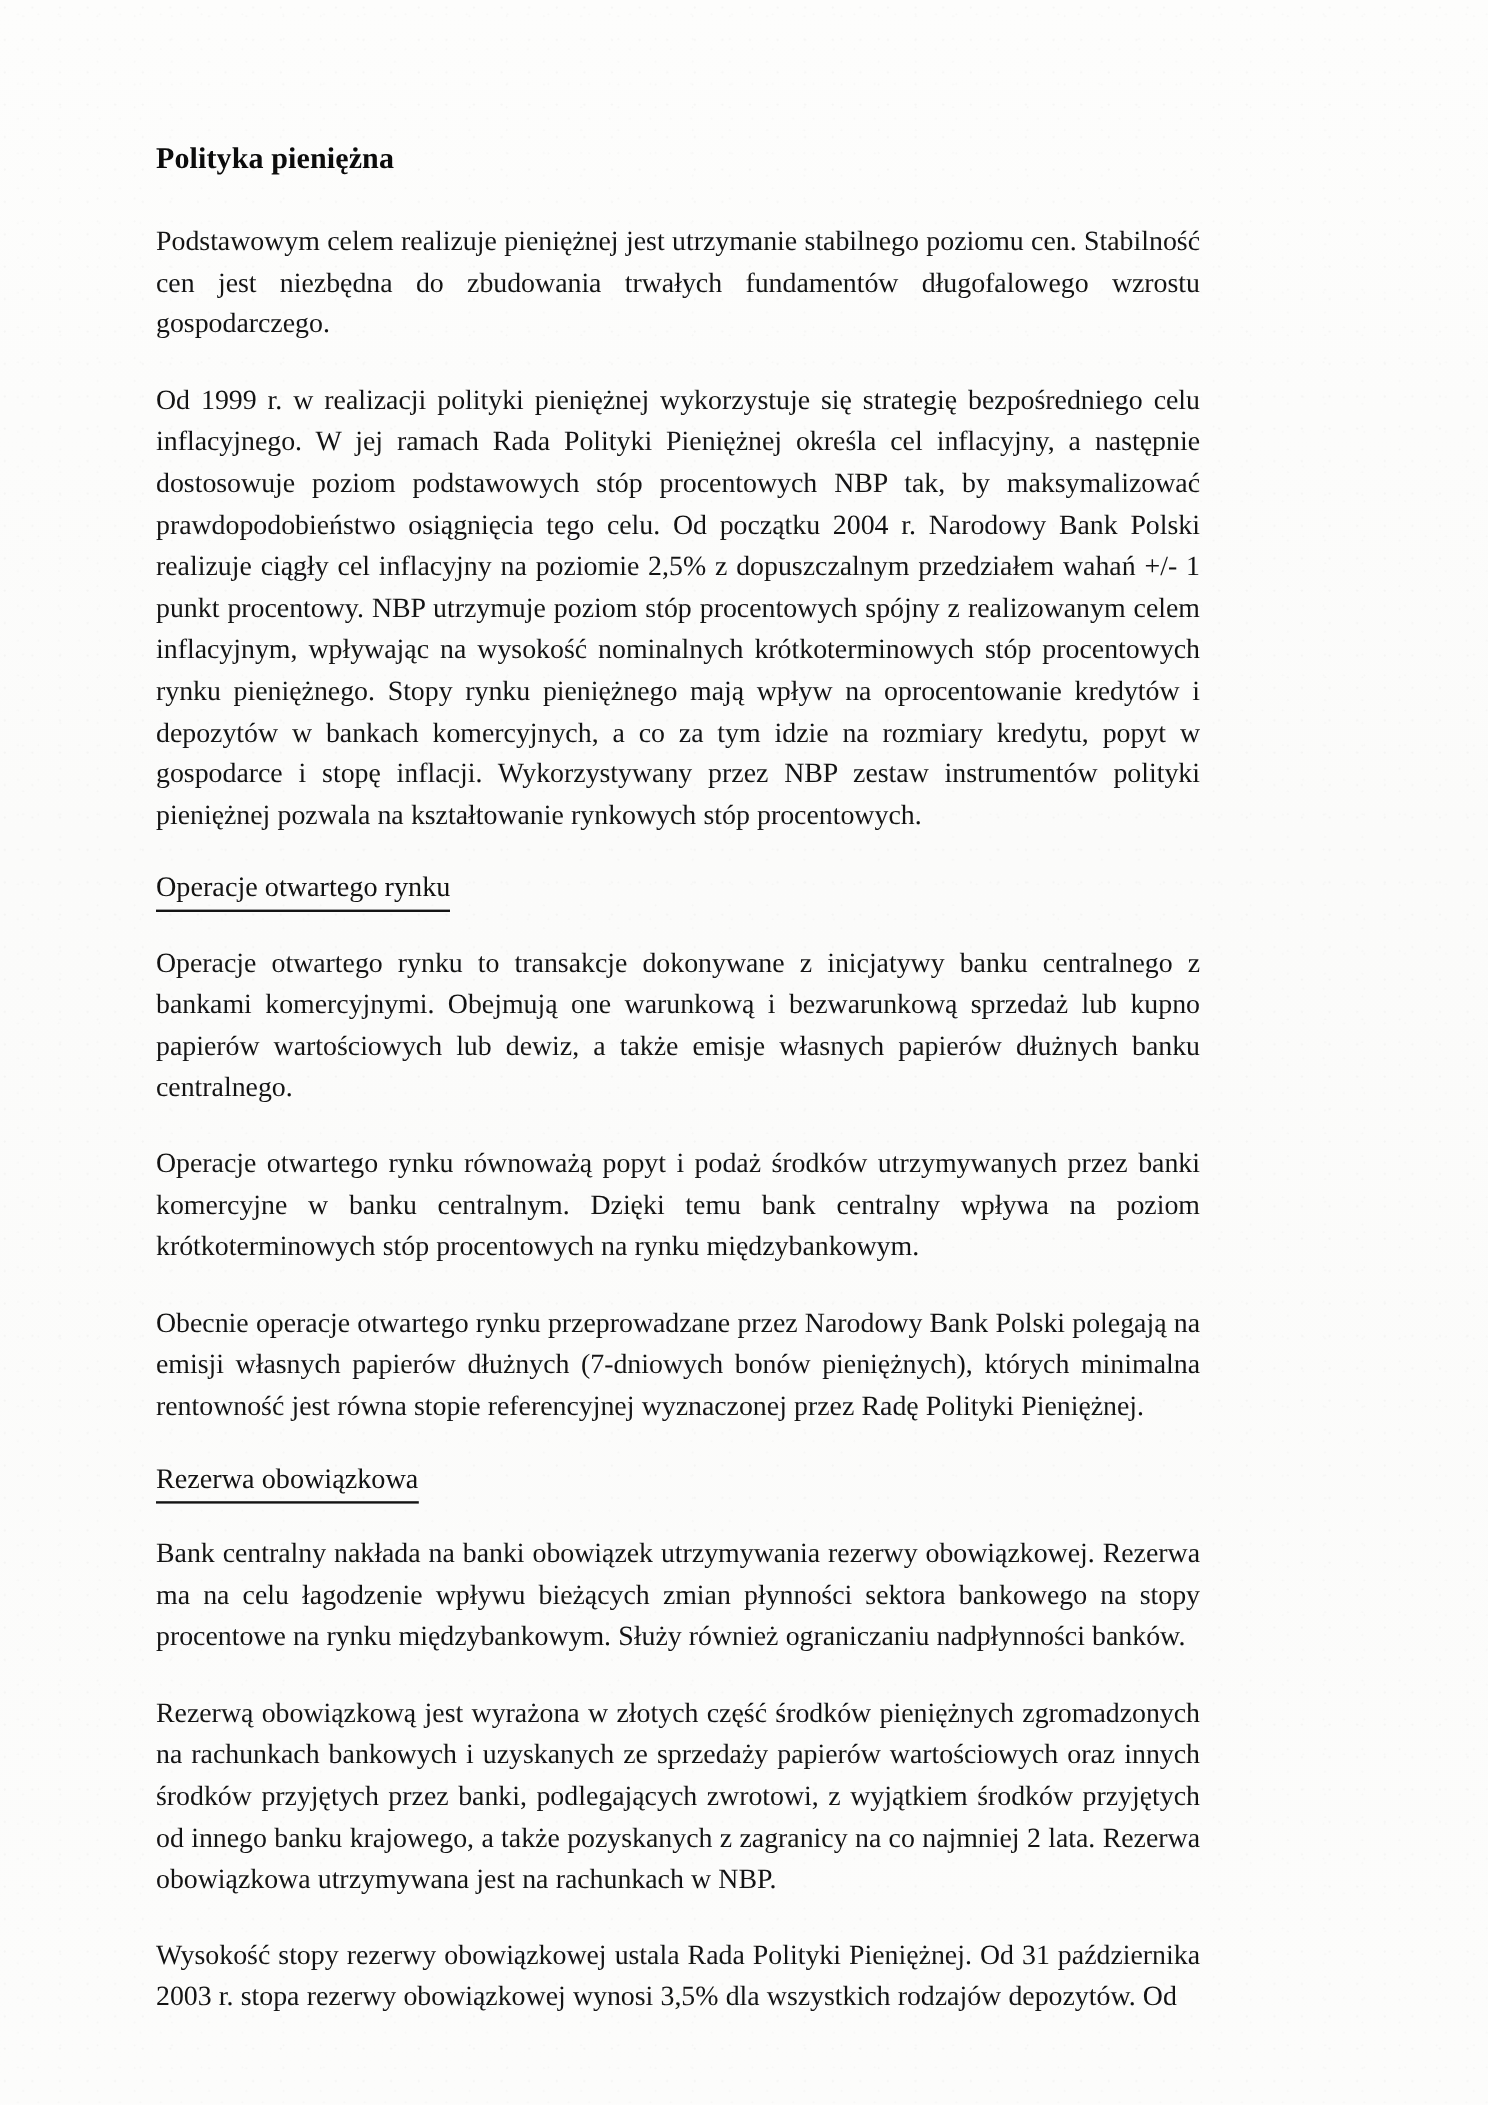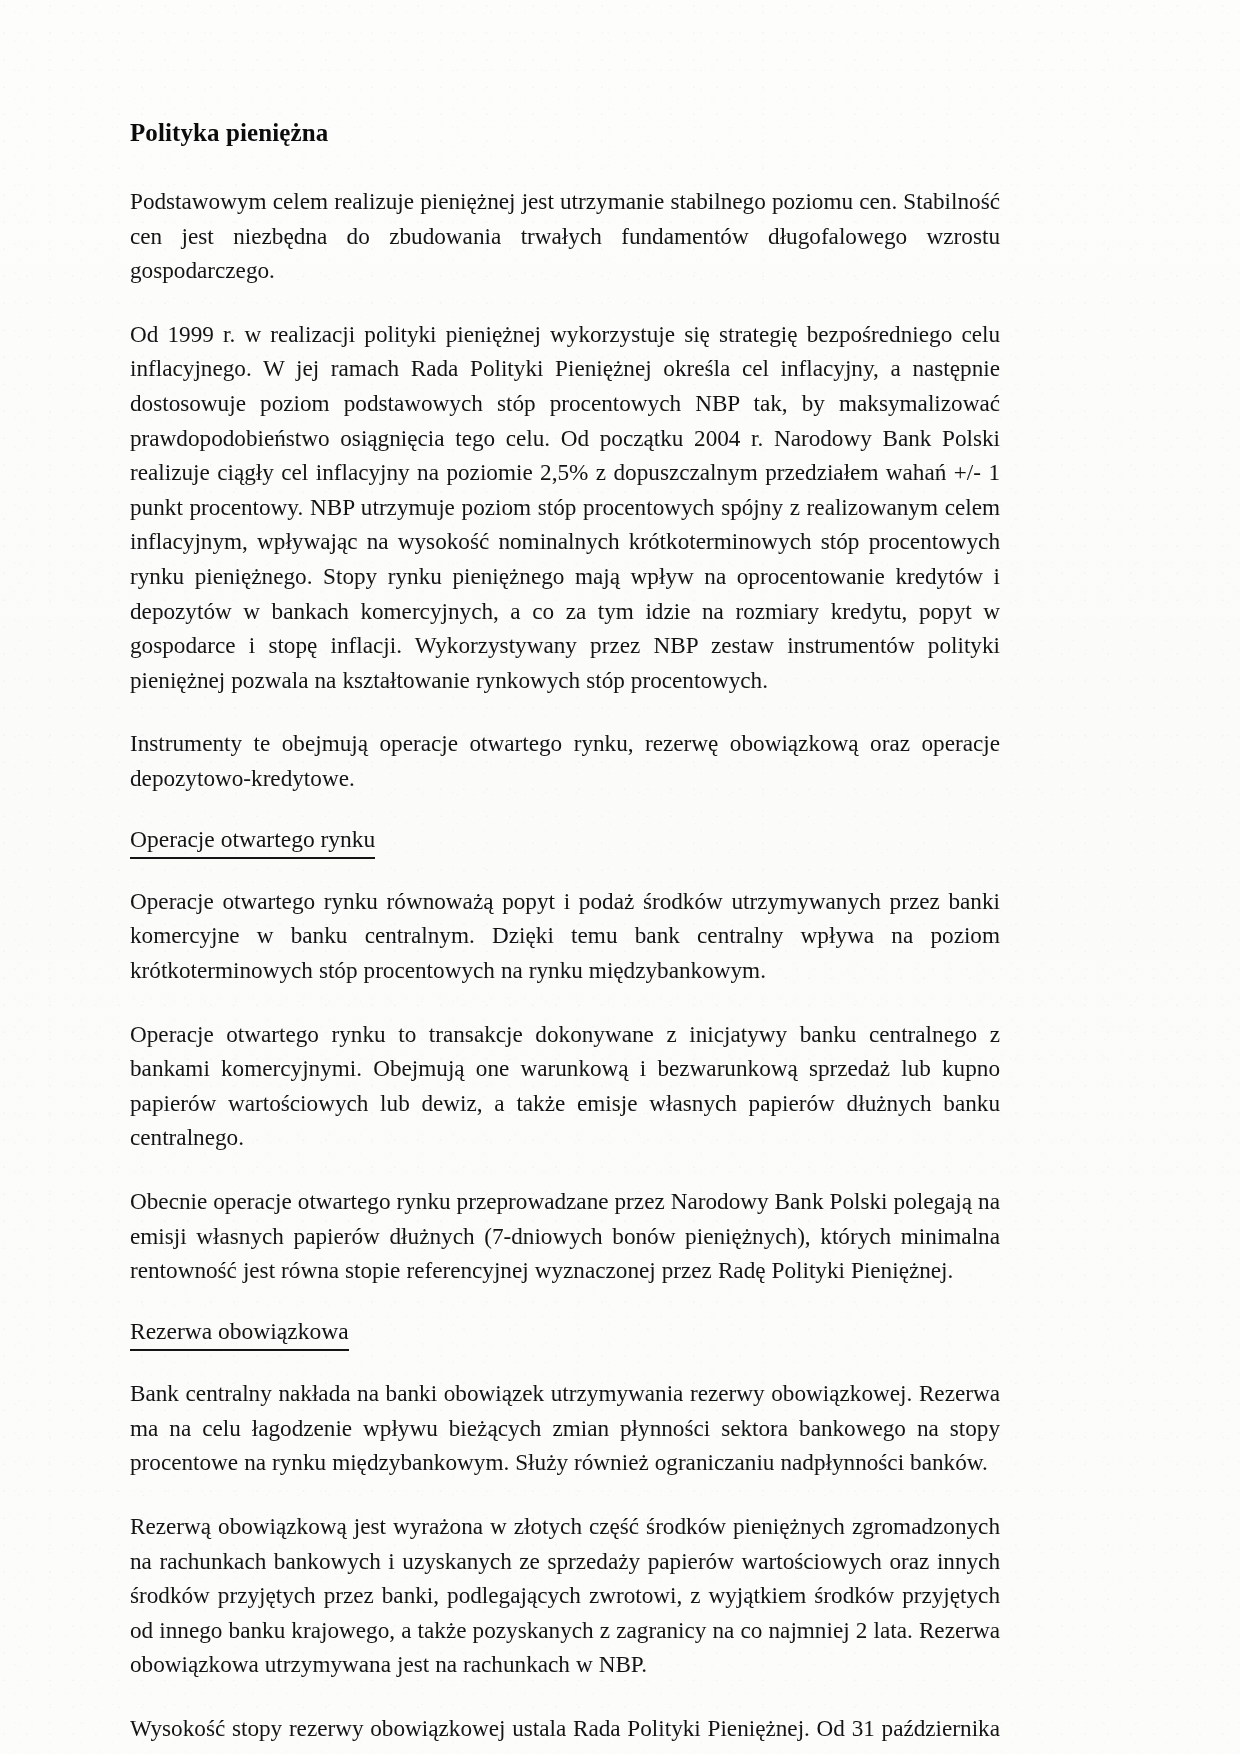--- a/index.html
+++ b/index.html
@@ -83,27 +83,26 @@
 <body>
 
 <div class="page">
 
   <h1 class="doc-title">Polityka pieniężna</h1>
 
   <p class="para">Podstawowym celem realizuje pieniężnej jest utrzymanie stabilnego poziomu cen. Stabilność cen jest niezbędna do zbudowania trwałych fundamentów długofalowego wzrostu gospodarczego.</p>
 
   <p class="para">Od 1999 r. w realizacji polityki pieniężnej wykorzystuje się strategię bezpośredniego celu inflacyjnego. W jej ramach Rada Polityki Pieniężnej określa cel inflacyjny, a następnie dostosowuje poziom podstawowych stóp procentowych NBP tak, by maksymalizować prawdopodobieństwo osiągnięcia tego celu. Od początku 2004 r. Narodowy Bank Polski realizuje ciągły cel inflacyjny na poziomie 2,5% z dopuszczalnym przedziałem wahań +/- 1 punkt procentowy. NBP utrzymuje poziom stóp procentowych spójny z realizowanym celem inflacyjnym, wpływając na wysokość nominalnych krótkoterminowych stóp procentowych rynku pieniężnego. Stopy rynku pieniężnego mają wpływ na oprocentowanie kredytów i depozytów w bankach komercyjnych, a co za tym idzie na rozmiary kredytu, popyt w gospodarce i stopę inflacji. Wykorzystywany przez NBP zestaw instrumentów polityki pieniężnej pozwala na kształtowanie rynkowych stóp procentowych.</p>
 
-  <p class="para">Instrumenty te obejmują operacje otwartego rynku, rezerwę obowiązkową oraz operacje depozytowo-kredytowe.</p>
 
   <h2 class="section-heading"><span class="h-text">Operacje otwartego rynku</span></h2>
 
+  <p class="para">Operacje otwartego rynku to transakcje dokonywane z inicjatywy banku centralnego z bankami komercyjnymi. Obejmują one warunkową i bezwarunkową sprzedaż lub kupno papierów wartościowych lub dewiz, a także emisje własnych papierów dłużnych banku centralnego.</p>
+
   <p class="para">Operacje otwartego rynku równoważą popyt i podaż środków utrzymywanych przez banki komercyjne w banku centralnym. Dzięki temu bank centralny wpływa na poziom krótkoterminowych stóp procentowych na rynku międzybankowym.</p>
-
-  <p class="para">Operacje otwartego rynku to transakcje dokonywane z inicjatywy banku centralnego z bankami komercyjnymi. Obejmują one warunkową i bezwarunkową sprzedaż lub kupno papierów wartościowych lub dewiz, a także emisje własnych papierów dłużnych banku centralnego.</p>
 
   <p class="para">Obecnie operacje otwartego rynku przeprowadzane przez Narodowy Bank Polski polegają na emisji własnych papierów dłużnych (7-dniowych bonów pieniężnych), których minimalna rentowność jest równa stopie referencyjnej wyznaczonej przez Radę Polityki Pieniężnej.</p>
 
   <h2 class="section-heading"><span class="h-text">Rezerwa obowiązkowa</span></h2>
 
   <p class="para">Bank centralny nakłada na banki obowiązek utrzymywania rezerwy obowiązkowej. Rezerwa ma na celu łagodzenie wpływu bieżących zmian płynności sektora bankowego na stopy procentowe na rynku międzybankowym. Służy również ograniczaniu nadpłynności banków.</p>
 
   <p class="para">Rezerwą obowiązkową jest wyrażona w złotych część środków pieniężnych zgromadzonych na rachunkach bankowych i uzyskanych ze sprzedaży papierów wartościowych oraz innych środków przyjętych przez banki, podlegających zwrotowi, z wyjątkiem środków przyjętych od innego banku krajowego, a także pozyskanych z zagranicy na co najmniej 2 lata. Rezerwa obowiązkowa utrzymywana jest na rachunkach w NBP.</p>
 
   <p class="para">Wysokość stopy rezerwy obowiązkowej ustala Rada Polityki Pieniężnej. Od 31 października 2003 r. stopa rezerwy obowiązkowej wynosi 3,5% dla wszystkich rodzajów depozytów. Od</p>

